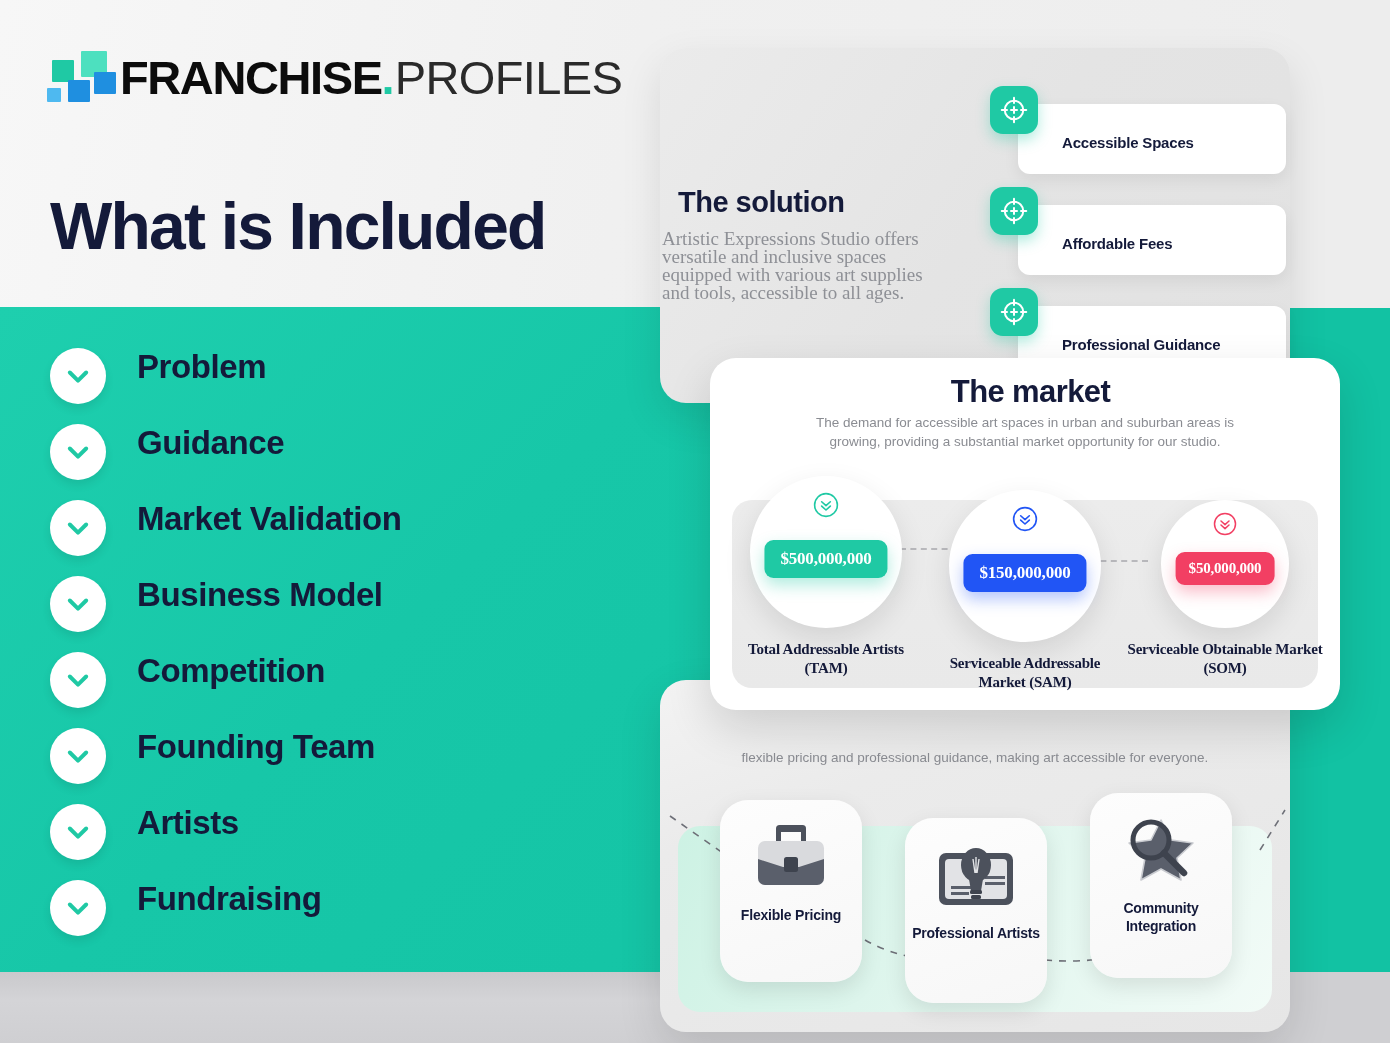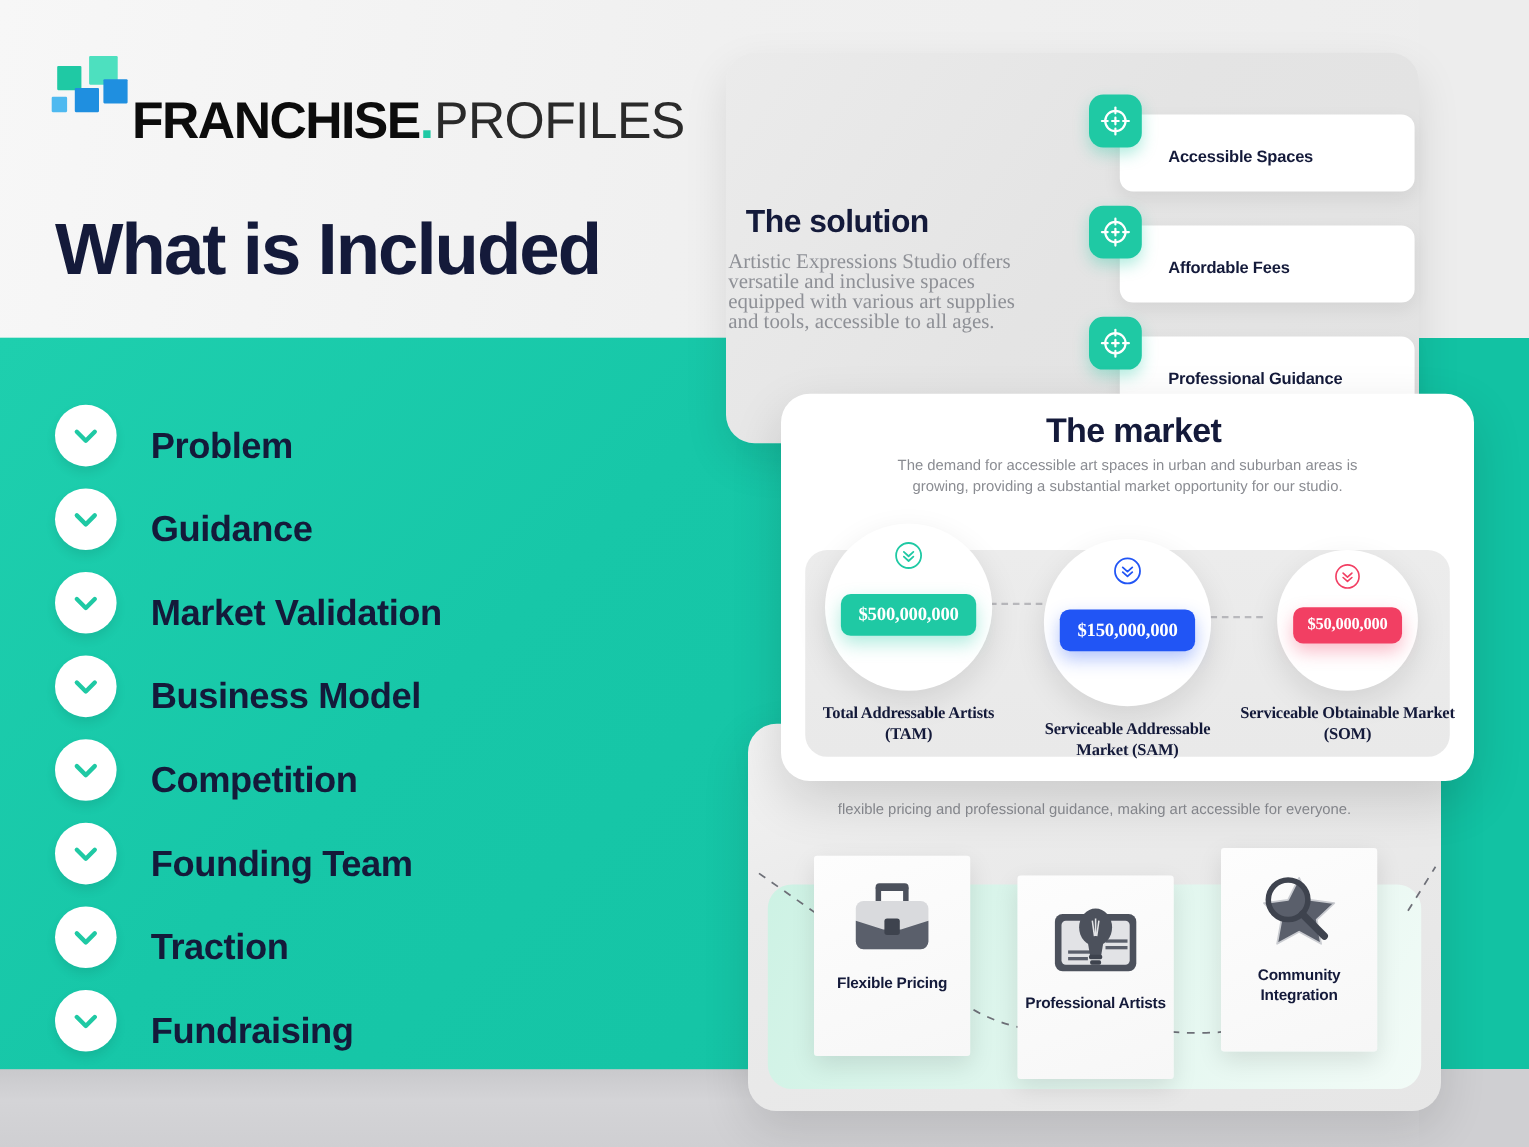--- a/index.html
+++ b/index.html
@@ -32,34 +32,34 @@
   
   .logo-wrap{ position:absolute; left:46px; top:46px; width:500px; height:62px; }
   .logo-mark{ position:absolute; left:0; top:4px; width:66px; height:52px; }
   .sq{ position:absolute; border-radius:1px; }
   .sq.s1{ left:6px;  top:10px; width:22px; height:22px; background:#1fc9a4; }
   .sq.s2{ left:35px; top:1px;  width:26px; height:26px; background:#4de0bf; }
   .sq.s3{ left:1px;  top:38px; width:14px; height:14px; background:#4eb9f0; }
   .sq.s4{ left:22px; top:30px; width:22px; height:22px; background:#1f8fe0; }
   .sq.s5{ left:48px; top:22px; width:22px; height:22px; background:#1f8fe0; }
 
-  .logo-text{ position:absolute; left:74px; top:0; height:62px; display:flex; align-items:center; white-space:nowrap;margin-top:31px; }
+  .logo-text{ position:absolute; left:74px; top:0; height:62px; display:flex; align-items:center; white-space:nowrap; }
   .logo-bold{ font-weight:bold; font-size:47px; letter-spacing:-1.4px; color:#0c0c0c; }
   .logo-dot{ font-weight:bold; font-size:47px; color:#1fc9a4; }
   .logo-light{ font-weight:300; font-size:47px; letter-spacing:-0.6px; color:#2a2a2a; }
 
   .page-title{
     position:absolute; left:50px; top:188px;
     font-size:66px; font-weight:bold; letter-spacing:-1.8px;
     color:#141a3a;
   }
 
   
   .list{ position:absolute; left:50px; top:348px; width:560px; }
-  .list-item{ display:flex; align-items:flex-end; height:76px; }
+  .list-item{ display:flex; align-items:flex-start; height:76px; }
   .chev-circle{
     width:56px; height:56px; border-radius:50%;
     background:#ffffff; box-shadow:0 5px 10px rgba(0,0,0,.09);
     display:flex; align-items:center; justify-content:center; flex:0 0 auto;
   }
   .list-label{
     margin-left:31px; font-size:33px; font-weight:bold;
     color:#141a3a; letter-spacing:-0.4px;
   }
 
@@ -91,41 +91,40 @@
   }
   .target-ico{
     position:absolute; left:0; top:0; width:48px; height:48px;
     background:#1fc9a4; border-radius:13px;
     box-shadow:0 6px 14px rgba(31,201,164,.35);
     display:flex; align-items:center; justify-content:center;
   }
 
   
   .card-third{
-    position:absolute; left:660px; top:658px; width:630px; height:352px;
+    position:absolute; left:660px; top:680px; width:630px; height:352px;
     background:linear-gradient(160deg,#f3f3f3 0%,#ebebeb 30%,#e6e6e6 100%);
     border-radius:26px;
     box-shadow:0 16px 44px rgba(0,0,0,.12);
     overflow:hidden;
-    margin-left:20px;
   }
   .third-desc{
     position:absolute; left:0; top:68px; width:630px; text-align:center;
     font-size:13.5px; line-height:19px; color:#8a8c92;
   }
   .third-mint{
     position:absolute; left:18px; top:146px; width:594px; height:186px;
     background:linear-gradient(120deg,#cdf2e4 0%,#ddf5ec 40%,#f2fbf7 100%);
     border-radius:22px;
   }
   .third-cards{ position:absolute; left:0; top:108px; width:630px; height:230px; }
   .mini-card{
     position:absolute; width:142px;
     background:linear-gradient(160deg,#fdfdfd 0%,#f7f7f7 100%);
-    border-radius:3px; box-shadow:0 8px 22px rgba(0,0,0,.10);
+    border-radius:28px; box-shadow:0 8px 22px rgba(0,0,0,.10);
     display:flex; flex-direction:column; align-items:center;
   }
   .mini-card.m1{ left:60px;  top:12px;  height:182px; }
   .mini-card.m2{ left:245px; top:30px;  height:185px; }
   .mini-card.m3{ left:430px; top:5px;   height:185px; }
   .mini-ico{ margin-top:14px; height:86px; display:flex; align-items:center; justify-content:center; }
   .mini-label{
     margin-top:6px; text-align:center; font-size:14px; font-weight:bold;
     color:#141a3a; line-height:18px; letter-spacing:-0.2px;
   }
@@ -251,21 +250,21 @@
         </svg>
     </span>
     <span class="list-label">Founding Team</span>
   </div>
   <div class="list-item">
     <span class="chev-circle">
       <svg width="28" height="28" viewBox="0 0 24 24" fill="none" stroke="#1fc9a4" stroke-width="3.4" stroke-linecap="round" stroke-linejoin="round">
           <polyline points="5 9 12 16 19 9"></polyline>
         </svg>
     </span>
-    <span class="list-label">Traction</span>
+    <span class="list-label">Artists</span>
   </div>
   <div class="list-item">
     <span class="chev-circle">
       <svg width="28" height="28" viewBox="0 0 24 24" fill="none" stroke="#1fc9a4" stroke-width="3.4" stroke-linecap="round" stroke-linejoin="round">
           <polyline points="5 9 12 16 19 9"></polyline>
         </svg>
     </span>
     <span class="list-label">Fundraising</span>
   </div>
 </div>

